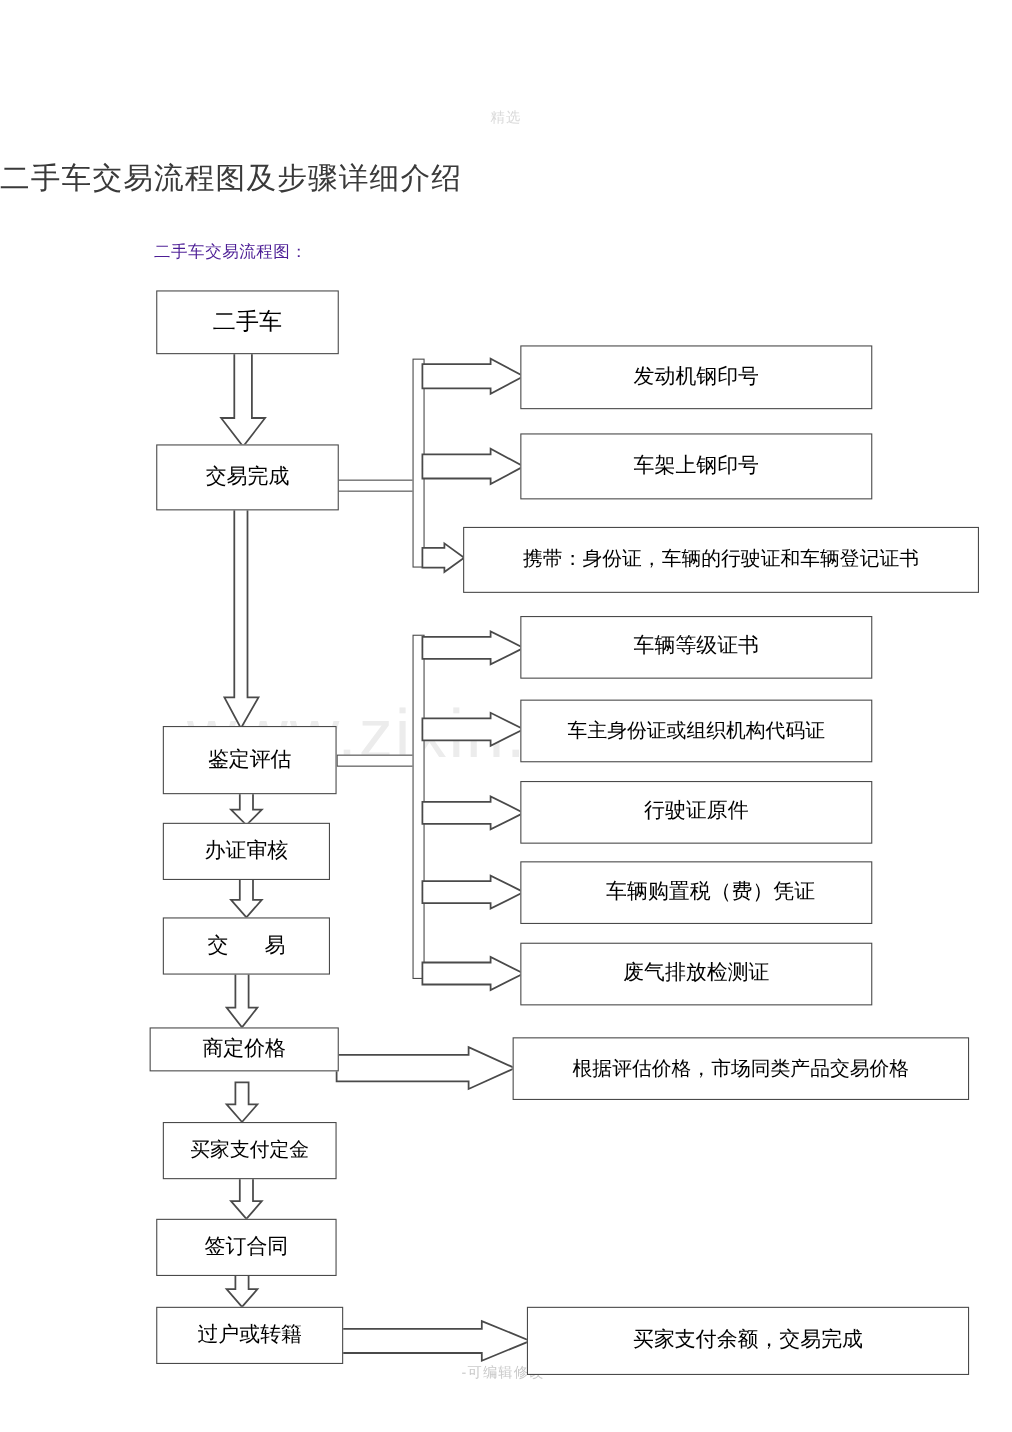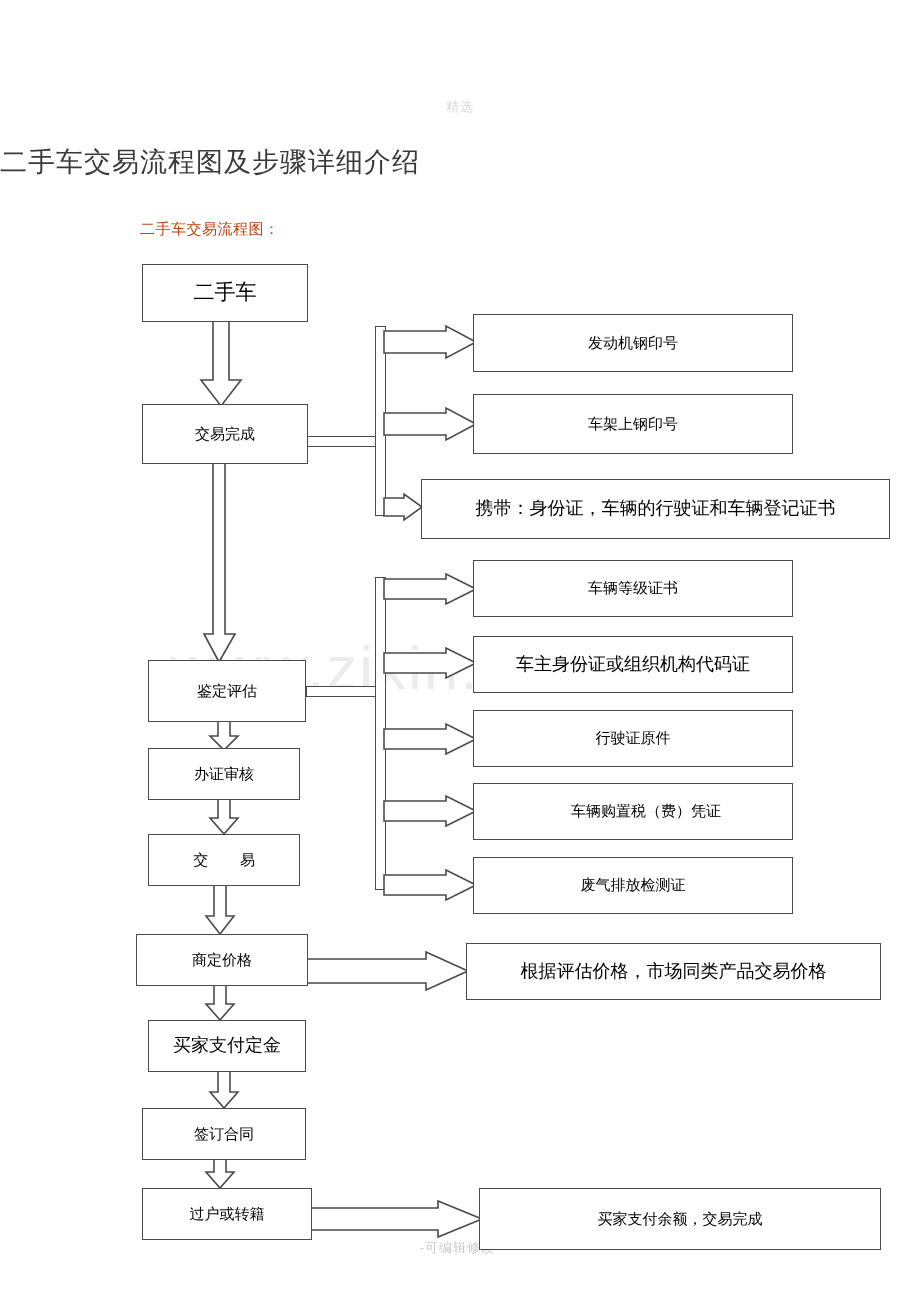--- a/index.html
+++ b/index.html
@@ -36,36 +36,36 @@
   }
 
   
   .doc-title{
     position:absolute;left:0;top:108px;width:920px;
     text-align:left;font-size:27px;color:#3a3a3a;
     font-weight:normal;letter-spacing:1px;
   }
   .lead{
     position:absolute;left:140px;top:184px;
-    font-size:15px;color:#c2410c;letter-spacing:.5px;text-align:right;
+    font-size:15px;color:#4c1d95;letter-spacing:.5px;text-align:right;
   }
 
   
   .box{
     position:absolute;
     border:1.6px solid #4a4a4a;
     background:#fff;
     box-sizing:border-box;
     display:flex;align-items:center;justify-content:center;
     text-align:left;
     z-index:3;
   }
   .box span{display:block;line-height:1.1;}
   .b-lg span{font-size:21px;}
-  .b-md span{font-size:15px;}
+  .b-md span{font-size:19px;}
   .b-sm span{font-size:18px;}
   .wide-letters span{letter-spacing:14px;text-indent:14px;}
 
   
   .conn{position:absolute;z-index:2;}
   .conn svg{display:block;overflow:visible;}
 
   .trunk{
     position:absolute;z-index:2;
     border:1.6px solid #4a4a4a;
@@ -104,21 +104,21 @@
   </div>
 
   <div class="box b-md" style="left:148px;top:712px;width:152px;height:52px;">
     <span>办证审核</span>
   </div>
 
   <div class="box b-md wide-letters" style="left:148px;top:798px;width:152px;height:52px;">
     <span>交  易</span>
   </div>
 
-  <div class="box b-md" style="left:136px;top:898px;width:172px;height:52px;">
+  <div class="box b-md" style="left:136px;top:898px;width:172px;height:40px;">
     <span>商定价格</span>
   </div>
 
   <div class="box b-sm" style="left:148px;top:984px;width:158px;height:52px;">
     <span>买家支付定金</span>
   </div>
 
   <div class="box b-md" style="left:142px;top:1072px;width:164px;height:52px;">
     <span>签订合同</span>
   </div>

